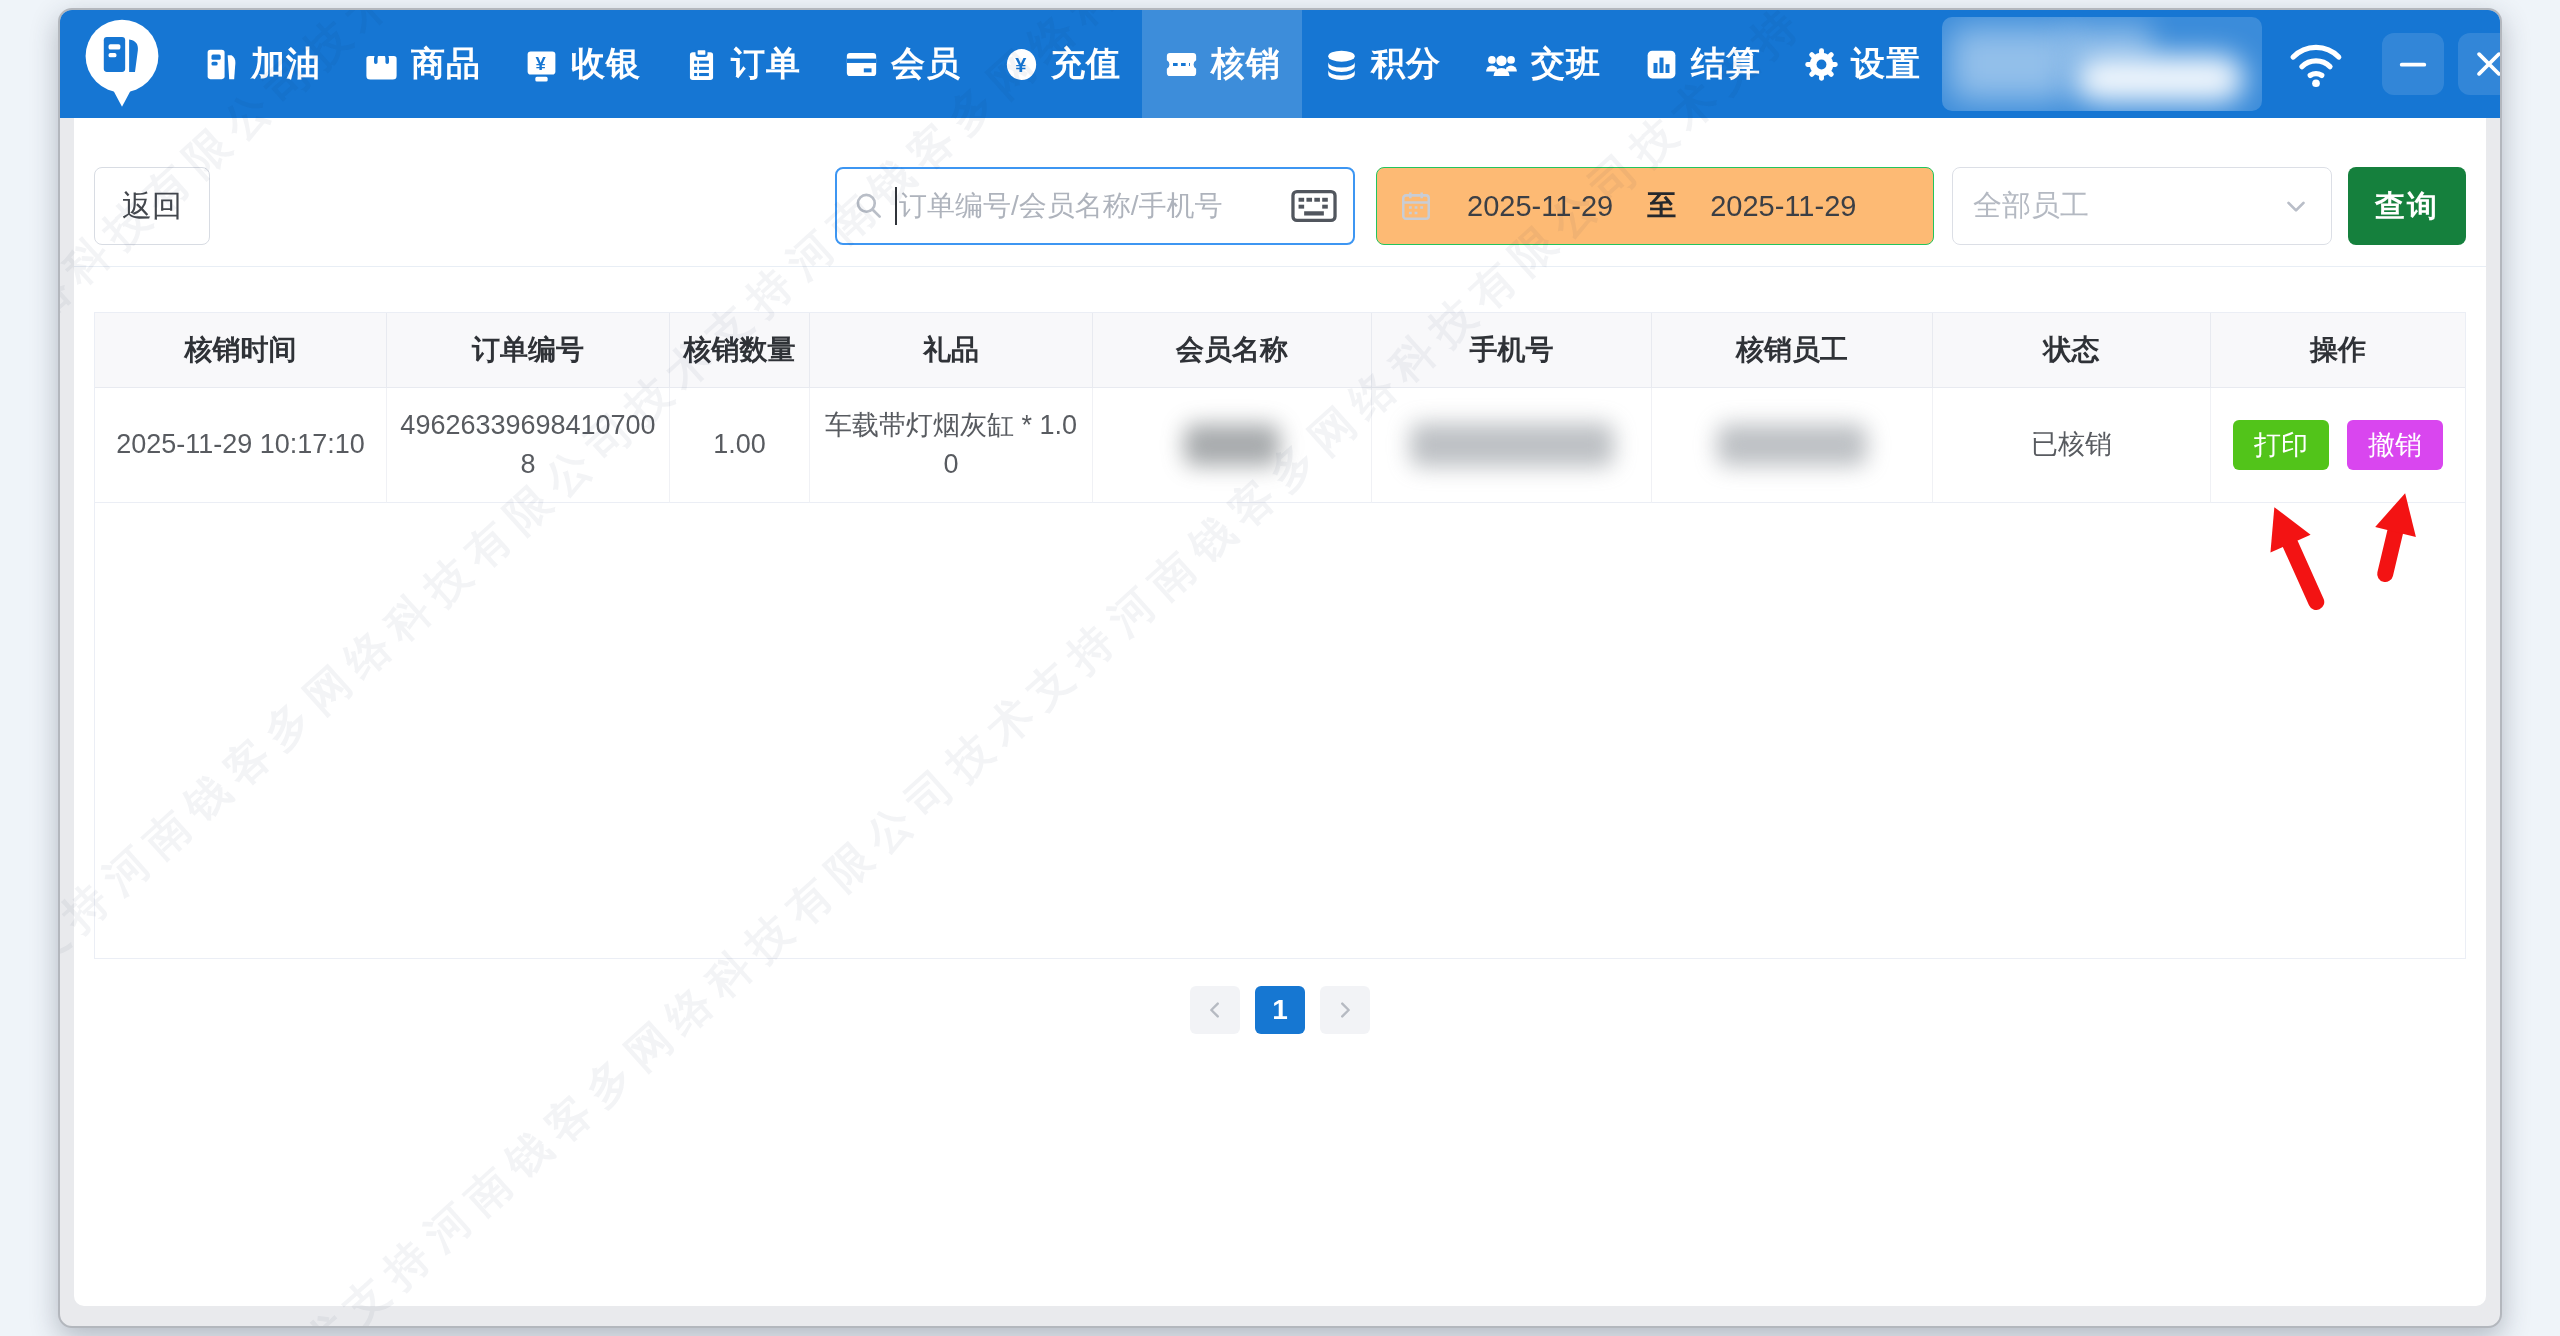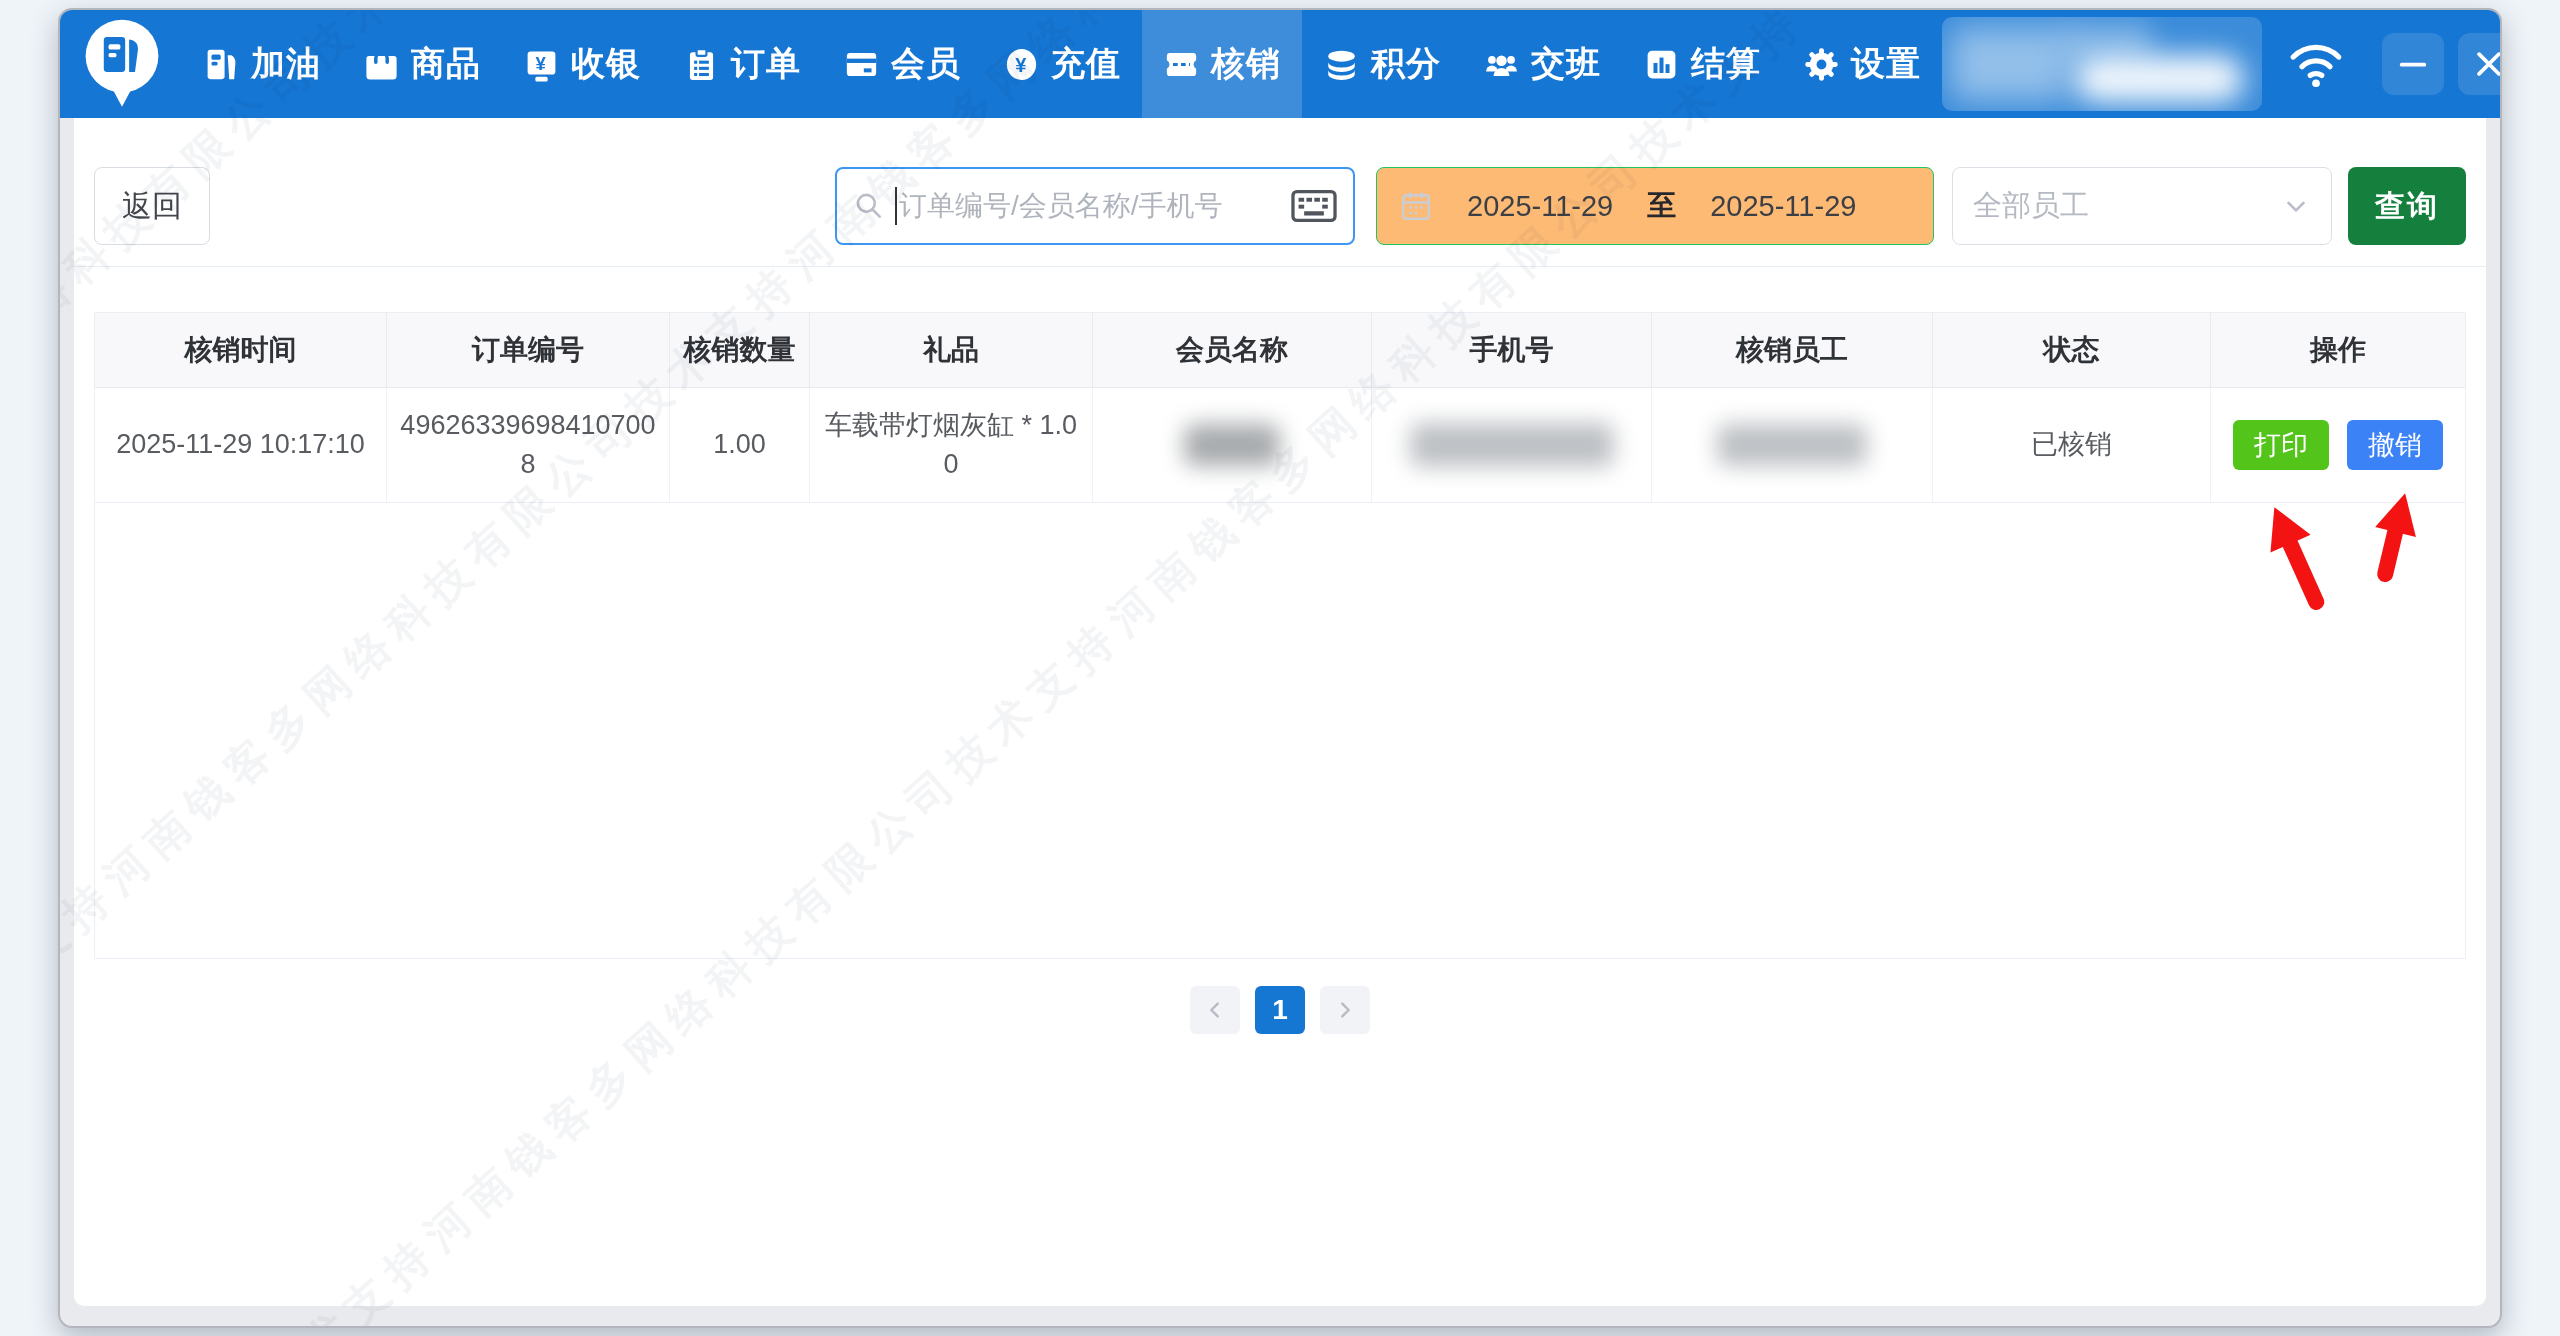--- a/index.html
+++ b/index.html
@@ -107,21 +107,21 @@
   .td:last-child { border-right:none; }
   .blur-blob { border-radius:10px; background:#878d94; opacity:.55; filter:blur(11px); }
   .blob-name { width:96px; height:42px; background:#5f6569; }
   .blob-phone { width:204px; height:44px; }
   .blob-staff { width:150px; height:42px; }
   .row-btn {
     width:96px; height:50px; border:none; border-radius:6px; color:#fff;
     font-size:27px; cursor:pointer; display:flex; align-items:center; justify-content:center;
   }
   .btn-print { background:#52c41a; margin-right:18px; }
-  .btn-revoke { background:#3b82f6; }
+  .btn-revoke { background:#d946ef; }
   
   .pagination { margin-top:27px; display:flex; justify-content:center; gap:15px; }
   .pg {
     width:50px; height:48px; border-radius:6px; background:#f2f3f6; cursor:pointer;
     display:flex; align-items:center; justify-content:center;
   }
   .pg svg { width:22px; height:22px; }
   .pg.active { background:#1677d2; color:#fff; font-size:28px; font-weight:700; }
   
   .arrows { position:absolute; inset:0; pointer-events:none; z-index:40; }

